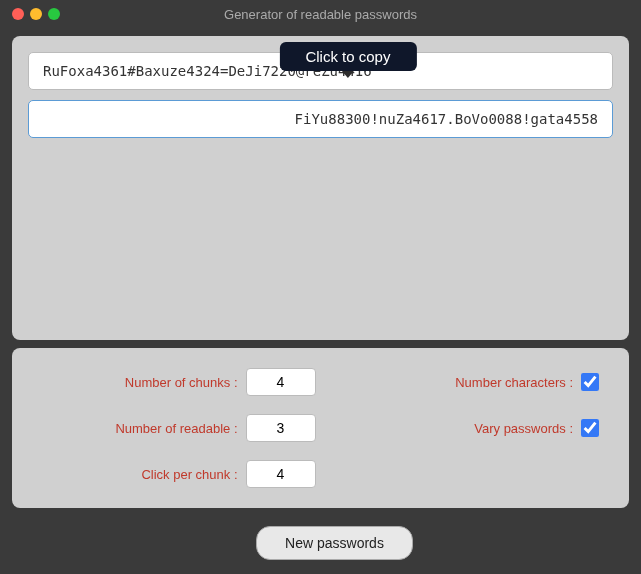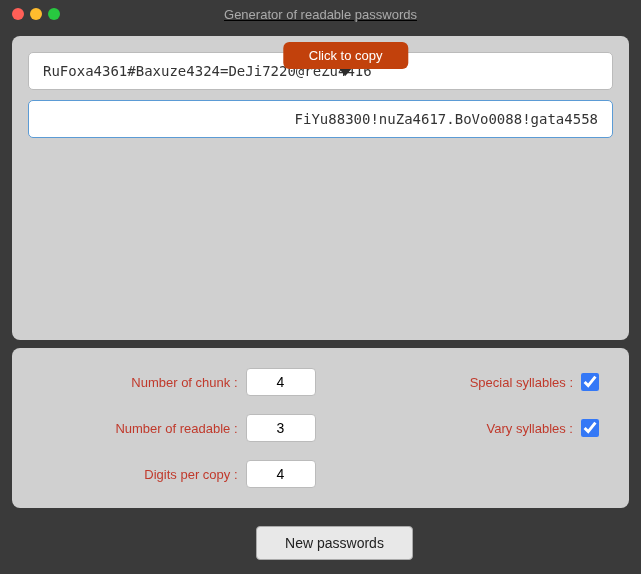--- a/index.html
+++ b/index.html
@@ -16,21 +16,20 @@
 
     
     .titlebar {
       height: 28px;
       background: #3a3a3a;
       display: flex;
       align-items: center;
       justify-content: center;
       position: relative;
       flex-shrink: 0;
-      text-decoration: underline;
     }
 
     .titlebar-title {
       color: #aaa;
       font-size: 13px;
     }
 
     .window-controls {
       position: absolute;
       left: 12px;
@@ -94,25 +93,25 @@
       background: white;
       text-align: right;
     }
 
     
     .tooltip {
       position: absolute;
       top: -10px;
       left: 50%;
       transform: translateX(-30%);
-      background: #c2410c;
+      background: #0f172a;
       color: white;
       padding: 6px 26px;
       border-radius: 6px;
-      font-size: 13px;
+      font-size: 15px;
       white-space: nowrap;
       z-index: 10;
       pointer-events: none;
     }
 
     .tooltip::after {
       content: '';
       position: absolute;
       bottom: -7px;
       left: 50%;
@@ -184,21 +183,21 @@
     .bottom-bar {
       display: flex;
       justify-content: center;
       gap: 20px;
       padding: 10px 0 14px 0;
       flex-shrink: 0;
     }
 
     .btn {
       padding: 8px 28px;
-      border-radius: 4px;
+      border-radius: 14px;
       font-size: 14px;
       cursor: pointer;
       border: 1px solid #aaa;
       background: #e8e8e8;
       color: #222;
       margin-left: 28px;
     }
   </style>
 </head>
 <body>
@@ -225,45 +224,45 @@
       <input type="text" class="password-input highlighted" readonly="" value="FiYu88300!nuZa4617.BoVo0088!gata4558" style="">
     </div>
 
 
   </div>
 
   <div class="settings-panel">
     <div class="settings-grid">
 
       <div class="setting-row">
-        <span class="setting-label">Number of chunk :</span>
+        <span class="setting-label">Number of chunks :</span>
         <input type="text" class="setting-input" value="4" style="">
       </div>
 
       <div class="setting-row">
-        <span class="setting-label-right">Special syllables :</span>
+        <span class="setting-label-right">Number characters :</span>
         <div class="checkbox-wrapper">
           <input type="checkbox" class="setting-checkbox" checked="" style="">
         </div>
       </div>
 
       <div class="setting-row">
         <span class="setting-label">Number of readable :</span>
         <input type="text" class="setting-input" value="3" style="">
       </div>
 
       <div class="setting-row">
-        <span class="setting-label-right">Vary syllables :</span>
+        <span class="setting-label-right">Vary passwords :</span>
         <div class="checkbox-wrapper">
           <input type="checkbox" class="setting-checkbox" checked="" style="">
         </div>
       </div>
 
       <div class="setting-row">
-        <span class="setting-label">Digits per copy :</span>
+        <span class="setting-label">Click per chunk :</span>
         <input type="text" class="setting-input" value="4" style="">
       </div>
 
       <div></div>
 
     </div>
   </div>
 
 </div>
 

